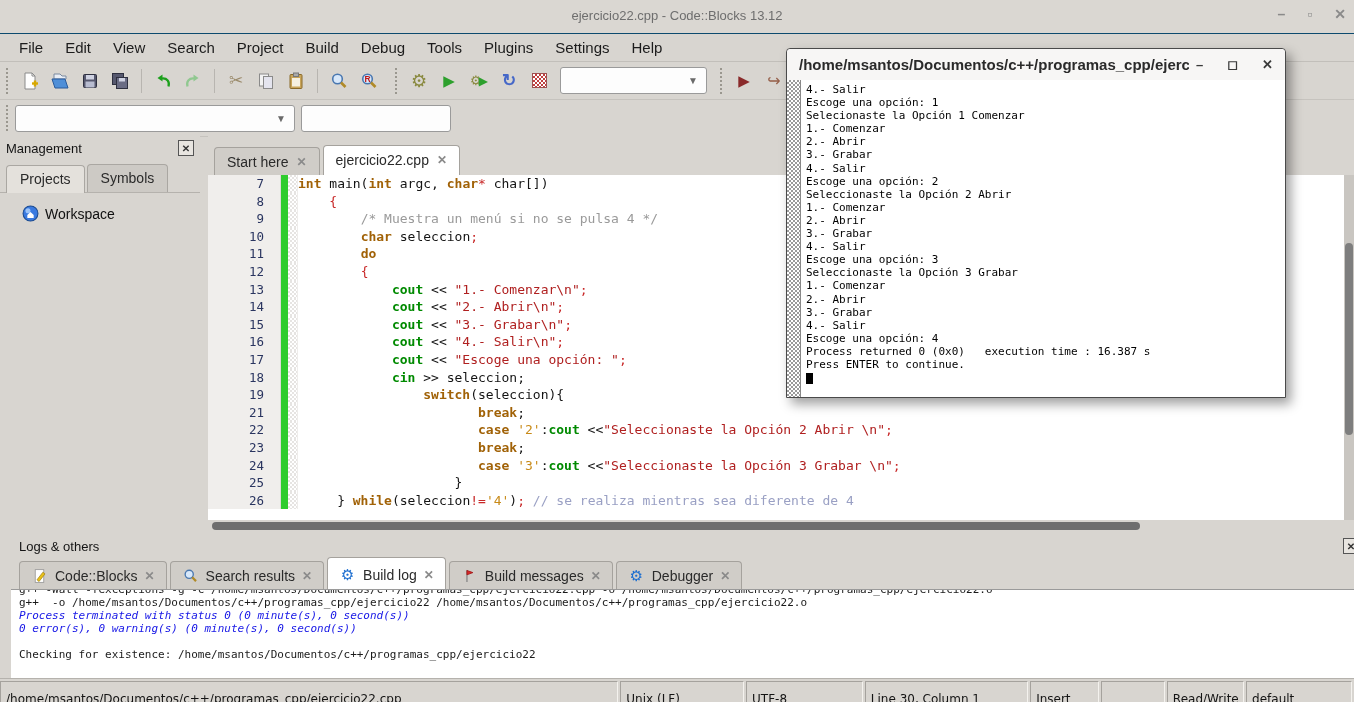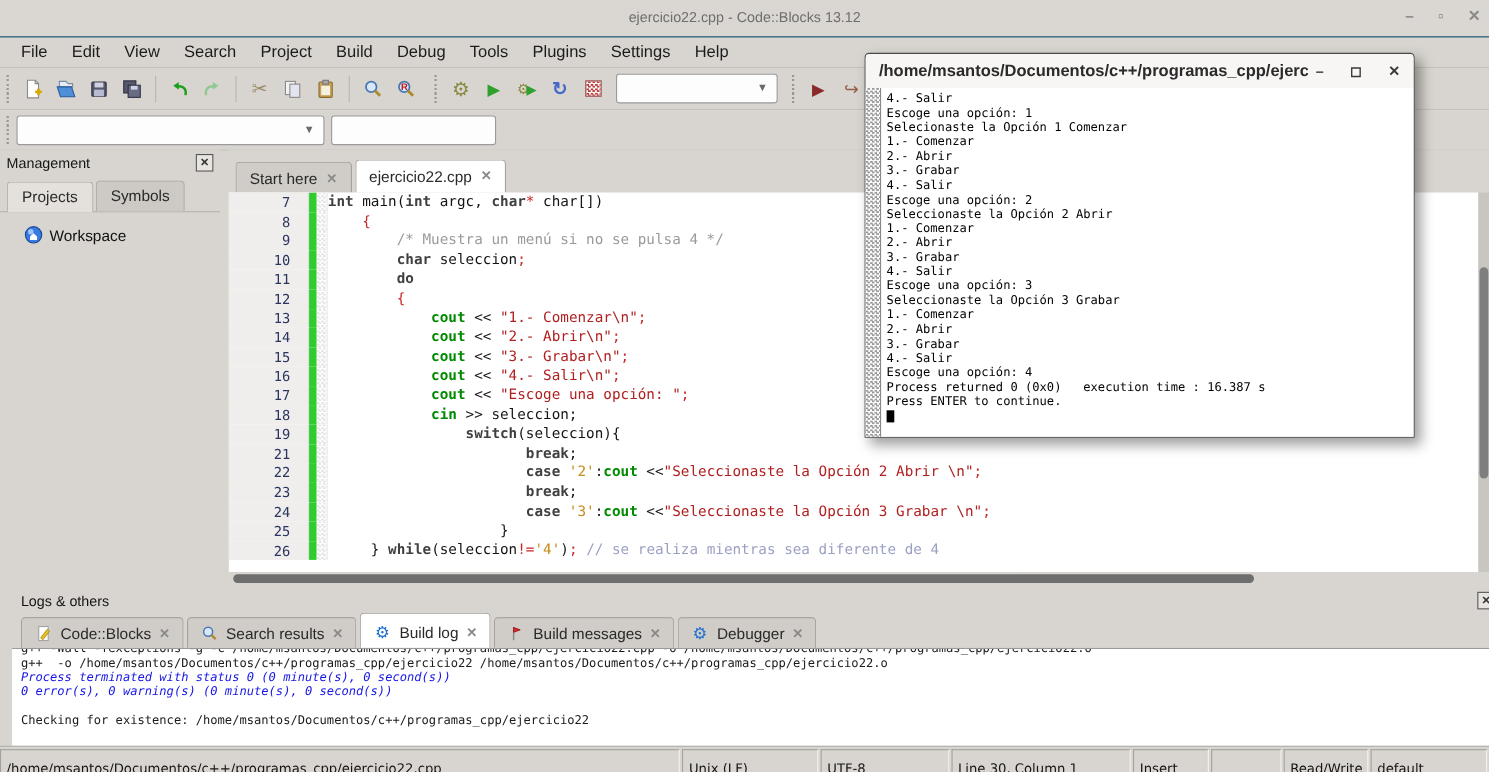--- a/index.html
+++ b/index.html
@@ -1,21 +1,21 @@
 <!DOCTYPE html>
 <html><head>
 <meta charset="utf-8">
 <style>
   html,body{margin:0;padding:0;background:#b8b5b0;}
   #app{position:relative;width:1354px;height:702px;background:#d8d5d0;overflow:hidden;
        font-family:"Liberation Sans",sans-serif;-webkit-font-smoothing:antialiased;}
   .abs{position:absolute;}
 
   
-  #titlebar{left:0;top:0;width:1354px;height:33px;background:#dad7d2;border-bottom:4px solid #0c4a6e;}
+  #titlebar{left:0;top:0;width:1354px;height:33px;background:#dad7d2;border-bottom:1px solid #0c4a6e;}
   #win-title{position:absolute;left:0;right:0;top:8px;text-align:center;font-size:13px;color:#6e6e6e;}
   #win-controls{position:absolute;right:8px;top:6px;display:flex;gap:22px;color:#8a8a8a;font-size:14px;font-weight:bold;}
   #win-controls span{cursor:default;}
 
   
   #menubar{left:0;top:34px;width:1354px;height:27px;display:flex;align-items:center;padding-left:8px;
            background:#d8d5d0;border-bottom:1px solid #c2bfba;}
   .menu-item{font-size:15px;color:#1c1c1c;padding:3px 11px;}
 
   
@@ -52,21 +52,21 @@
   .etab.active{background:#ffffff;padding-bottom:7px;}
   .tab-close{color:#8a8a8a;font-weight:bold;font-size:12px;}
   #code-area{position:absolute;left:0;top:39px;width:1136px;height:345px;background:#ffffff;overflow:hidden;}
   .code-row{display:flex;height:17.6px;align-items:stretch;font-family:"DejaVu Sans Mono",monospace;}
   .gut{width:56px;background:#f0eeec;color:#2a3560;font-size:12.5px;text-align:right;padding-right:16px;
        border-right:1px solid #dddbd8;line-height:17.6px;}
   .cbar{width:7px;background:#2ecc2e;}
   .fold{width:9px;background:#fafafa;border-right:1px solid #eeecea;
         background-image:conic-gradient(#e6e4e2 25%,#fff 0 50%,#e6e4e2 0 75%,#fff 0);background-size:4px 4px;}
   .code-text{margin:0;font-size:13px;line-height:17.6px;white-space:pre;font-family:inherit;}
-  .tk-k{color:#404040;font-weight:bold}.tk-io{color:#008a00;font-weight:bold}
+  .tk-k{color:#a16207;font-weight:bold}.tk-io{color:#008a00;font-weight:bold}
   .tk-s{color:#b02020}.tk-ch{color:#c88a18}.tk-cm{color:#9a9a9a}
   .tk-cl{color:#9aa0c4}.tk-r{color:#c82828}.tk-p{color:#141414}
   #hscroll{position:absolute;left:0;top:384px;width:1146px;height:13px;background:#d8d5d0;}
   #hscroll-thumb{position:absolute;left:4px;top:2px;width:928px;height:8px;border-radius:4px;background:#6e6e6e;}
   #vscroll{position:absolute;left:1136px;top:39px;width:10px;height:345px;background:#c9c6c1;}
   #vscroll-thumb{position:absolute;left:1px;top:68px;width:8px;height:192px;border-radius:4px;background:#7e7e7e;}
 
   
   #logs{left:11px;top:536px;width:1354px;height:142px;background:#d8d5d0;}
   #logs-header{height:18px;display:flex;align-items:center;justify-content:space-between;padding:1px 6px 0 8px;}

